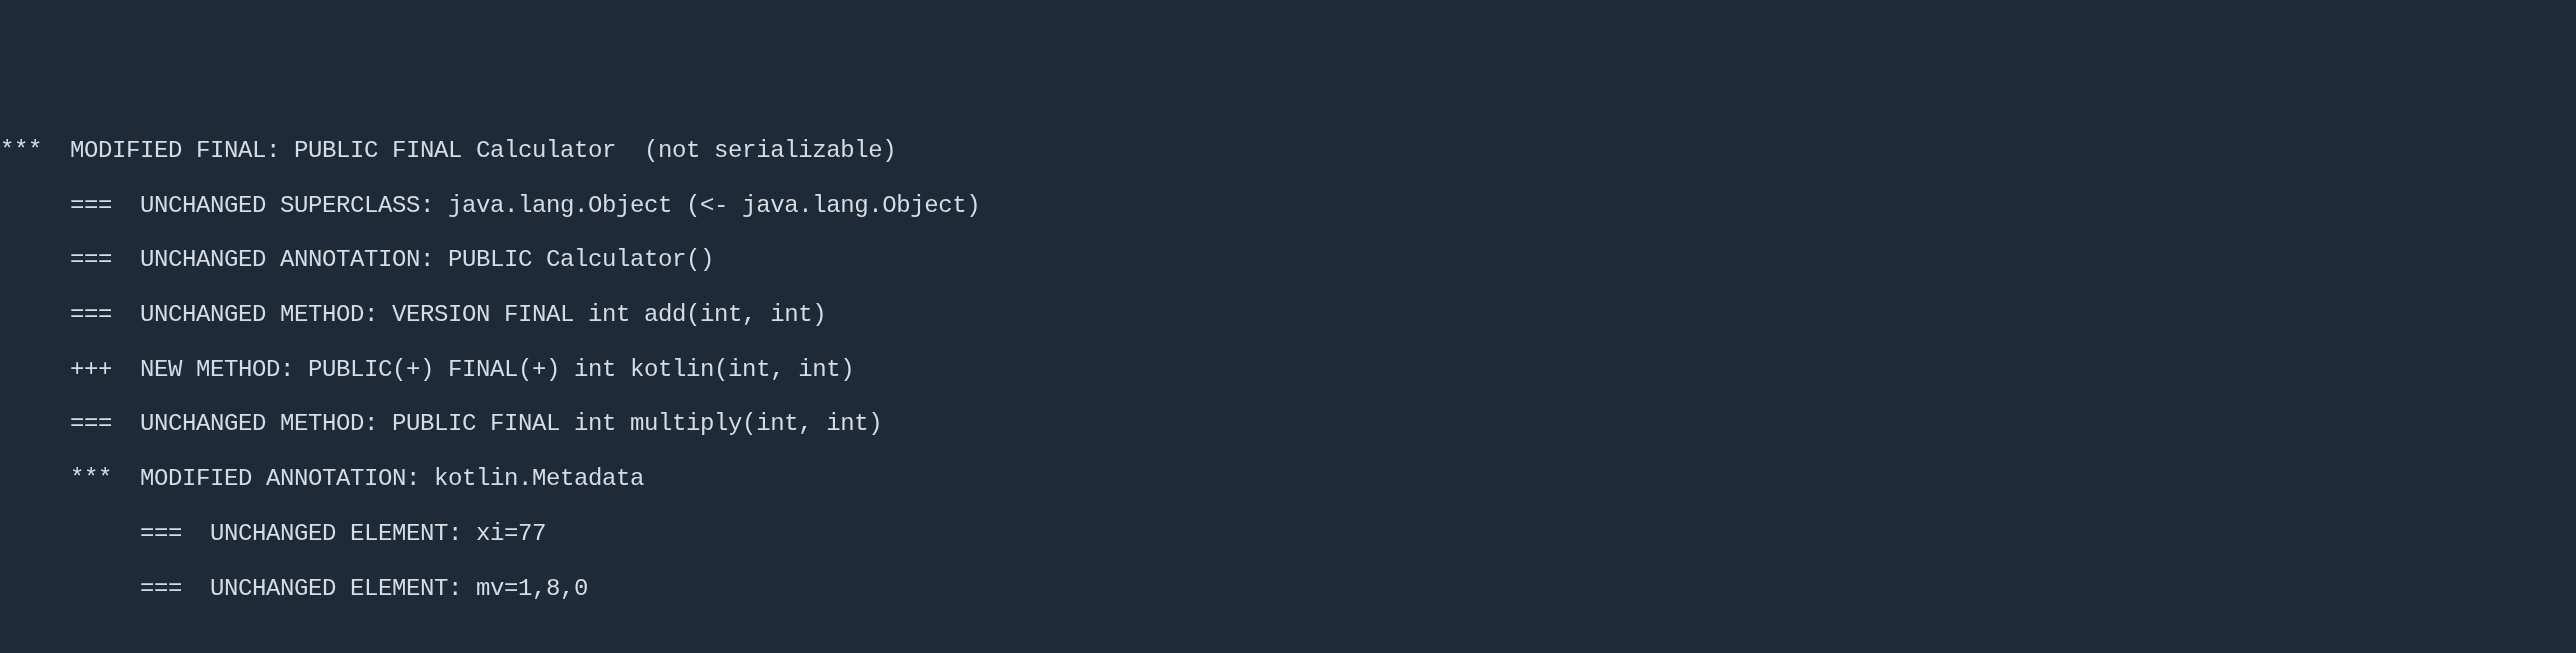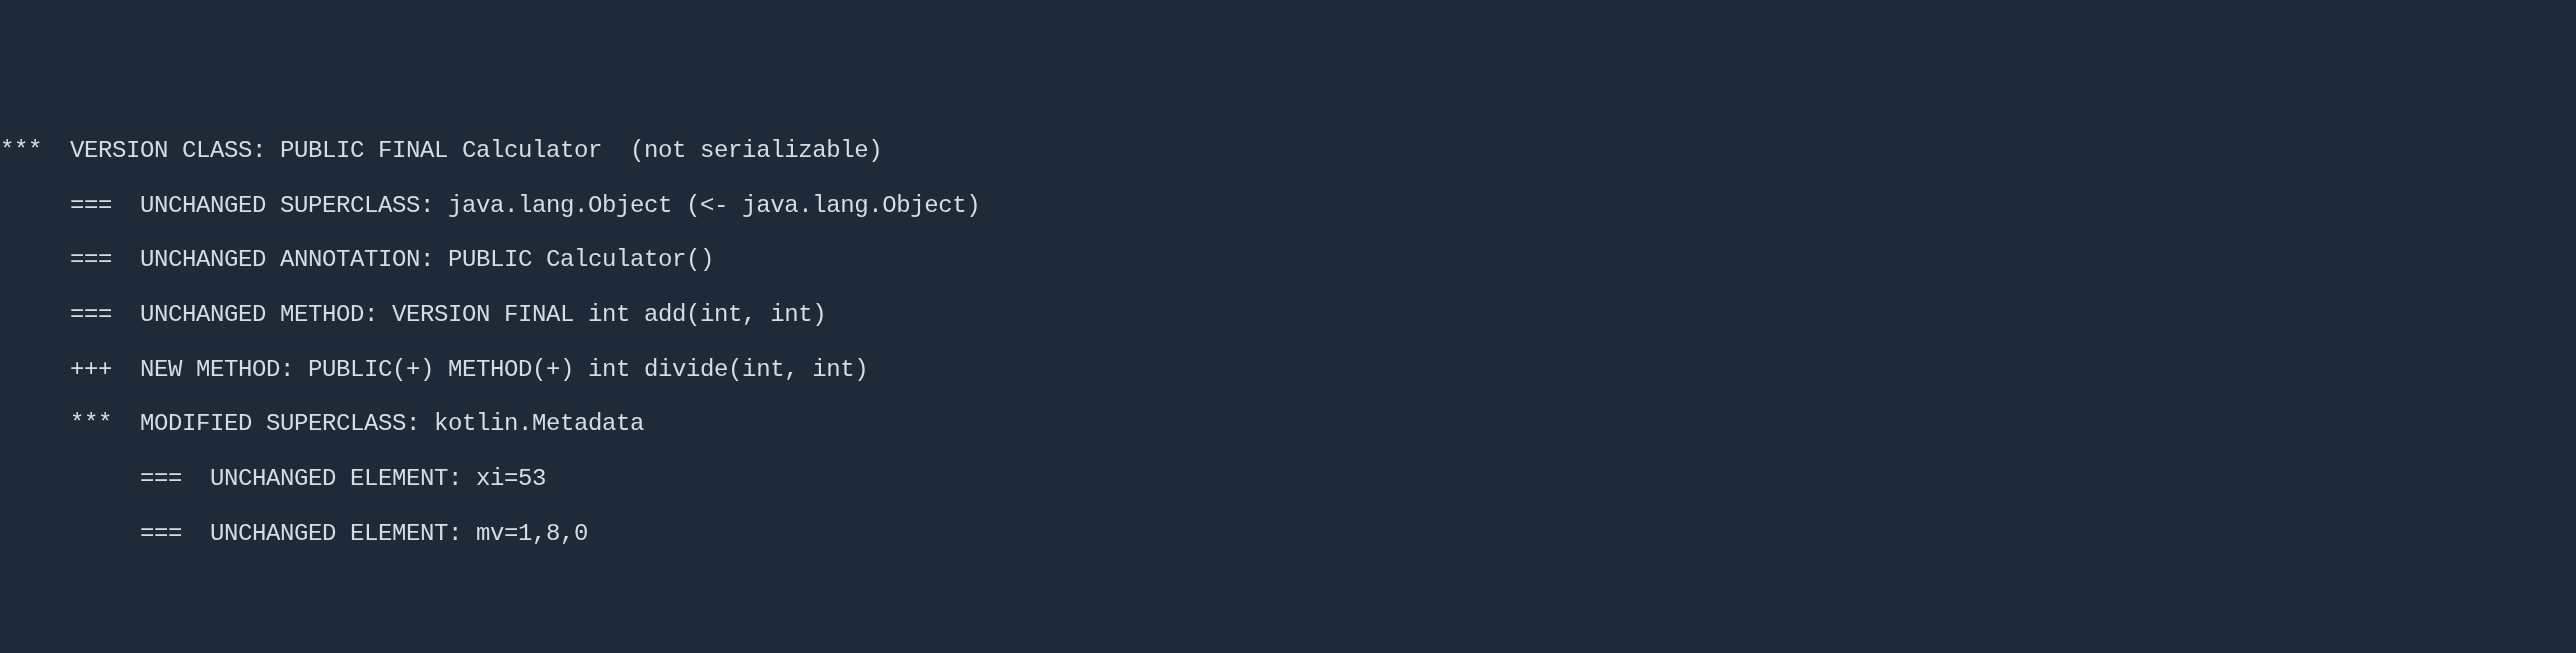--- a/index.html
+++ b/index.html
@@ -26,27 +26,28 @@
   .line {
     display: block;
   }
 </style>
 </head>
 <body>
 
 
 
 <div class="terminal">
-<span class="line">***  VERSION CLASS: PUBLIC FINAL Calculator  (not serializable)</span>
+<span class="line">***  MODIFIED FINAL: PUBLIC FINAL Calculator  (not serializable)</span>
 <span class="line">     ===  UNCHANGED SUPERCLASS: java.lang.Object (&lt;- java.lang.Object)</span>
 <span class="line">     ===  UNCHANGED ANNOTATION: PUBLIC Calculator()</span>
 <span class="line">     ===  UNCHANGED METHOD: VERSION FINAL int add(int, int)</span>
-<span class="line">     +++  NEW METHOD: PUBLIC(+) METHOD(+) int divide(int, int)</span>
-<span class="line">     ***  MODIFIED SUPERCLASS: kotlin.Metadata</span>
-<span class="line">          ===  UNCHANGED ELEMENT: xi=53</span>
+<span class="line">     +++  NEW METHOD: PUBLIC(+) FINAL(+) int kotlin(int, int)</span>
+<span class="line">     ===  UNCHANGED METHOD: PUBLIC FINAL int multiply(int, int)</span>
+<span class="line">     ***  MODIFIED ANNOTATION: kotlin.Metadata</span>
+<span class="line">          ===  UNCHANGED ELEMENT: xi=77</span>
 <span class="line">          ===  UNCHANGED ELEMENT: mv=1,8,0</span>
 
 
 
 
 
 
 </div>
 
 

